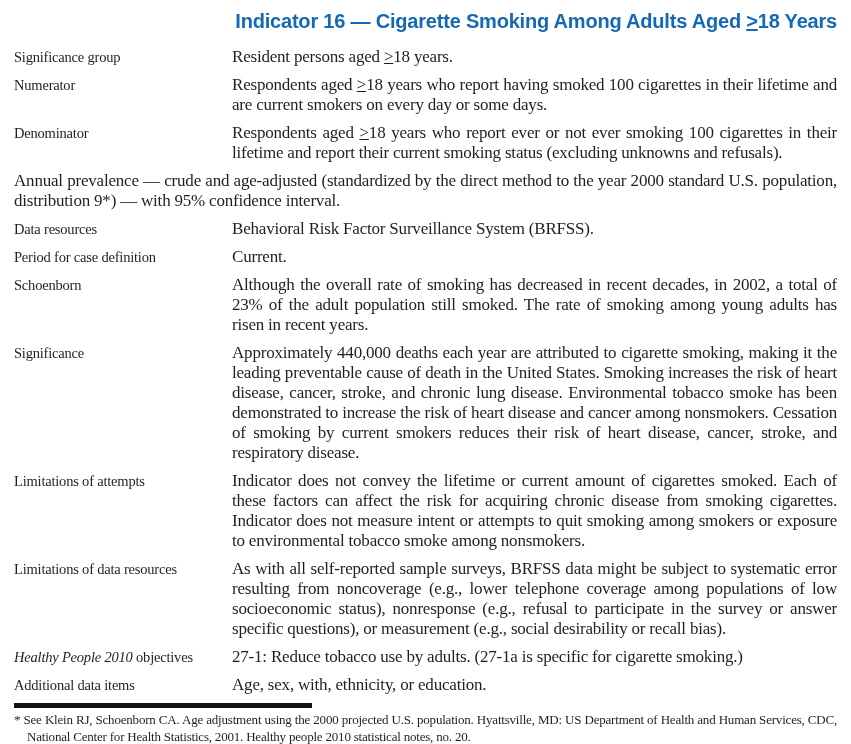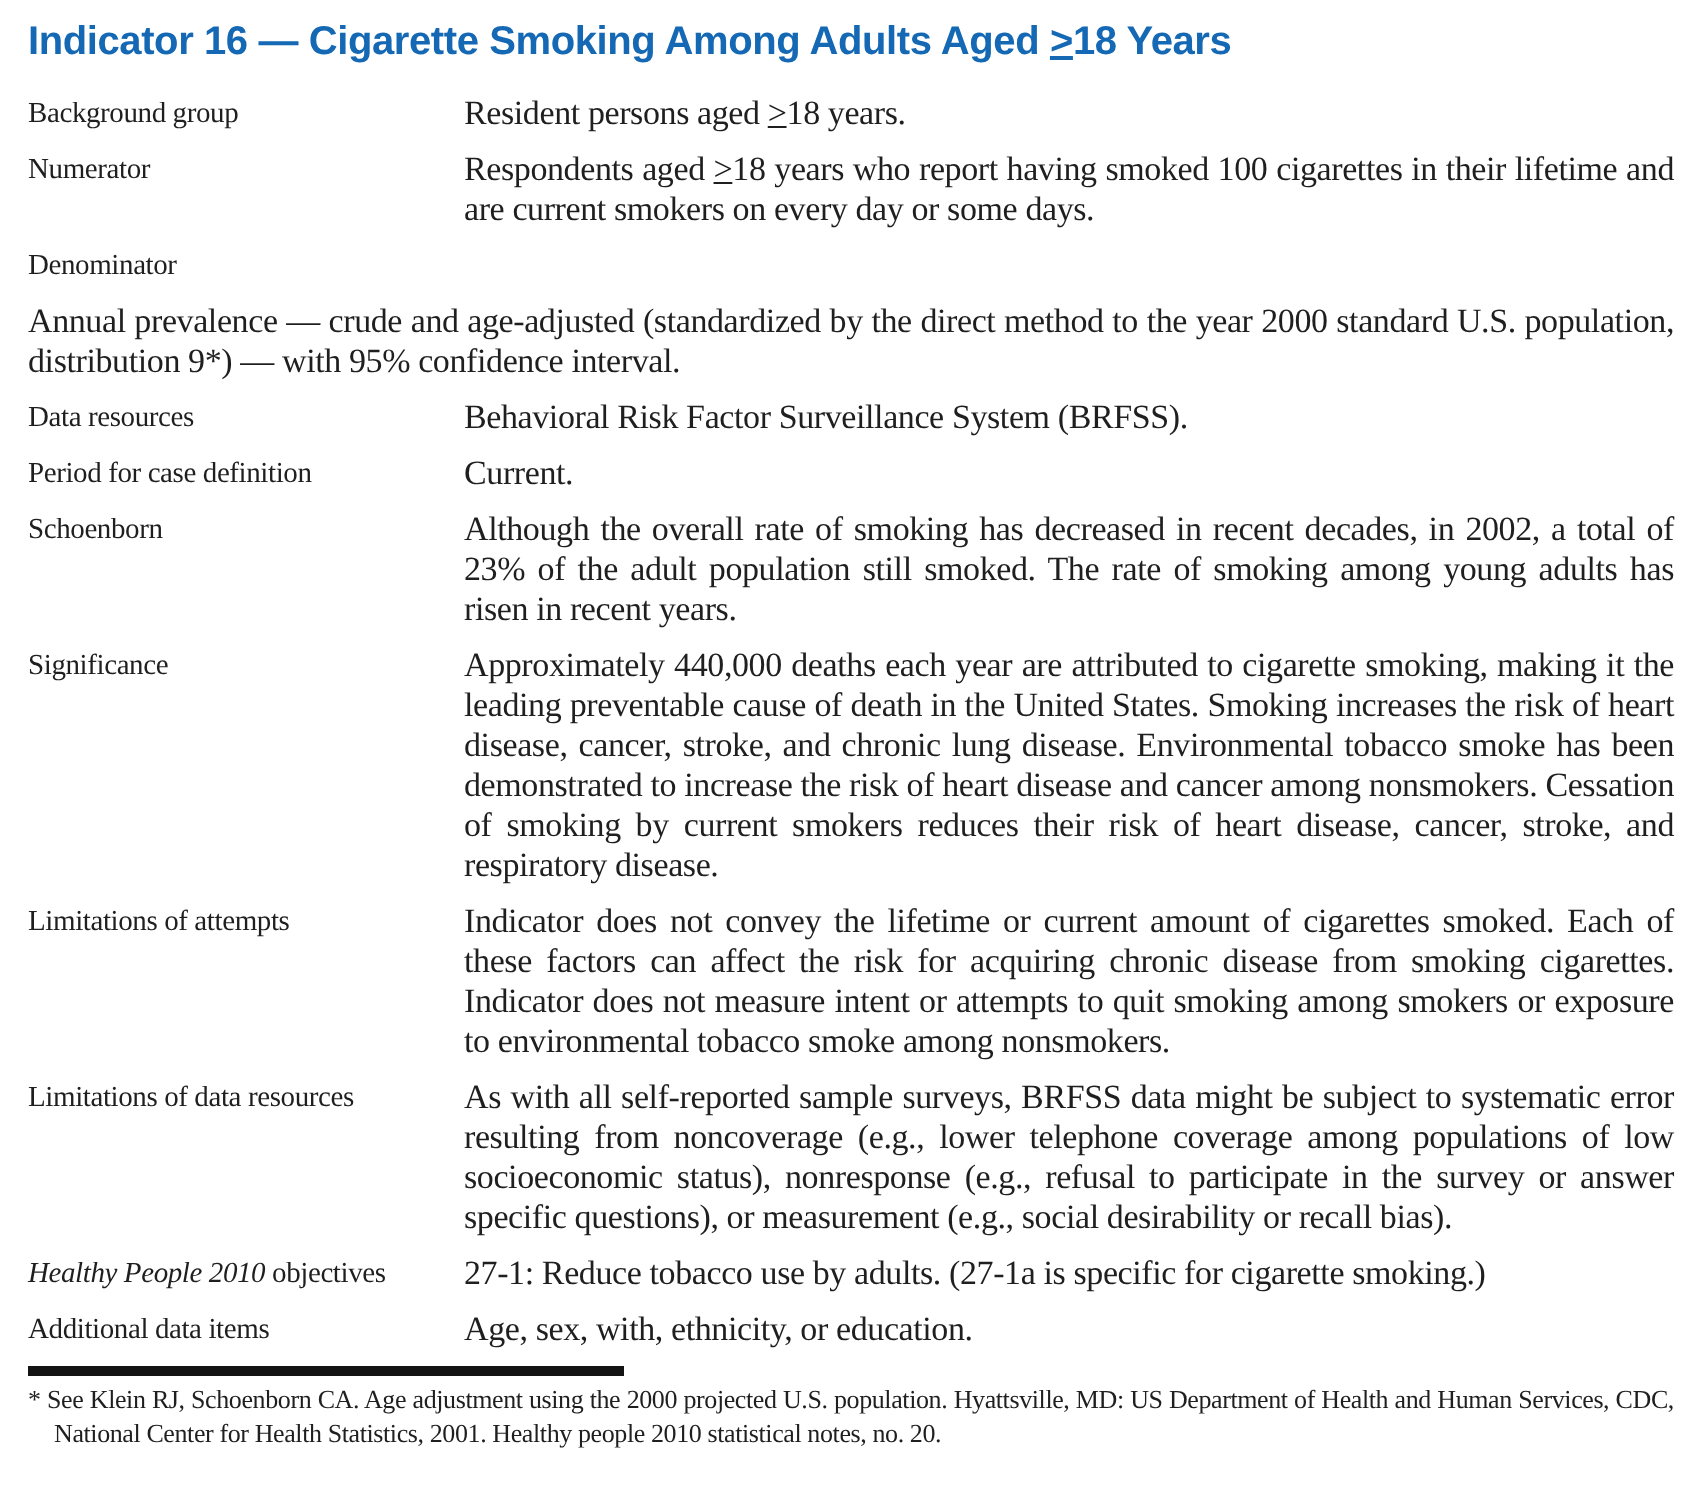--- a/index.html
+++ b/index.html
@@ -15,21 +15,21 @@
     color: #1f1f1f;
   }
   .page {
     box-sizing: border-box;
     width: 851px;
     height: 744px;
     padding: 7px 14px 0 14px;
   }
   .page-title {
     margin: 2px 0 14px 0;
-    text-align: left;
+    text-align: right;
     font-family: "Liberation Sans", sans-serif;
     font-weight: bold;
     font-size: 20px;
     line-height: 24px;
     letter-spacing: -0.2px;
   }
   .def-table { width: 100%; }
   .def-row {
     display: flex;
     margin-bottom: 8px;
@@ -73,31 +73,32 @@
 </head>
 <body>
 
 <div class="page">
 
   <h1 class="page-title" style="color: rgb(21, 105, 180);">Indicator 16 — Cigarette Smoking Among Adults Aged <span class="geq">&gt;</span>18 Years</h1>
 
   <div class="def-table">
 
     <div class="def-row">
-      <div class="row-label">Background group</div>
+      <div class="row-label">Significance group</div>
       <div class="row-value">Resident persons aged <span class="geq">&gt;</span>18 years.</div>
     </div>
 
     <div class="def-row">
       <div class="row-label">Numerator</div>
       <div class="row-value">Respondents aged <span class="geq">&gt;</span>18 years who report having smoked 100 cigarettes in their lifetime and are current smokers on every day or some days.</div>
     </div>
 
     <div class="def-row">
       <div class="row-label">Denominator</div>
+      <div class="row-value">Respondents aged <span class="geq">&gt;</span>18 years who report ever or not ever smoking 100 cigarettes in their lifetime and report their current smoking status (excluding unknowns and refusals).</div>
     </div>
 
     <div class="def-row">
       <div class="row-value">Annual prevalence — crude and age-adjusted (standardized by the direct method to the year 2000 standard U.S. population, distribution 9*) — with 95% confidence interval.</div>
     </div>
 
     <div class="def-row">
       <div class="row-label">Data resources</div>
       <div class="row-value">Behavioral Risk Factor Surveillance System (BRFSS).</div>
     </div>

